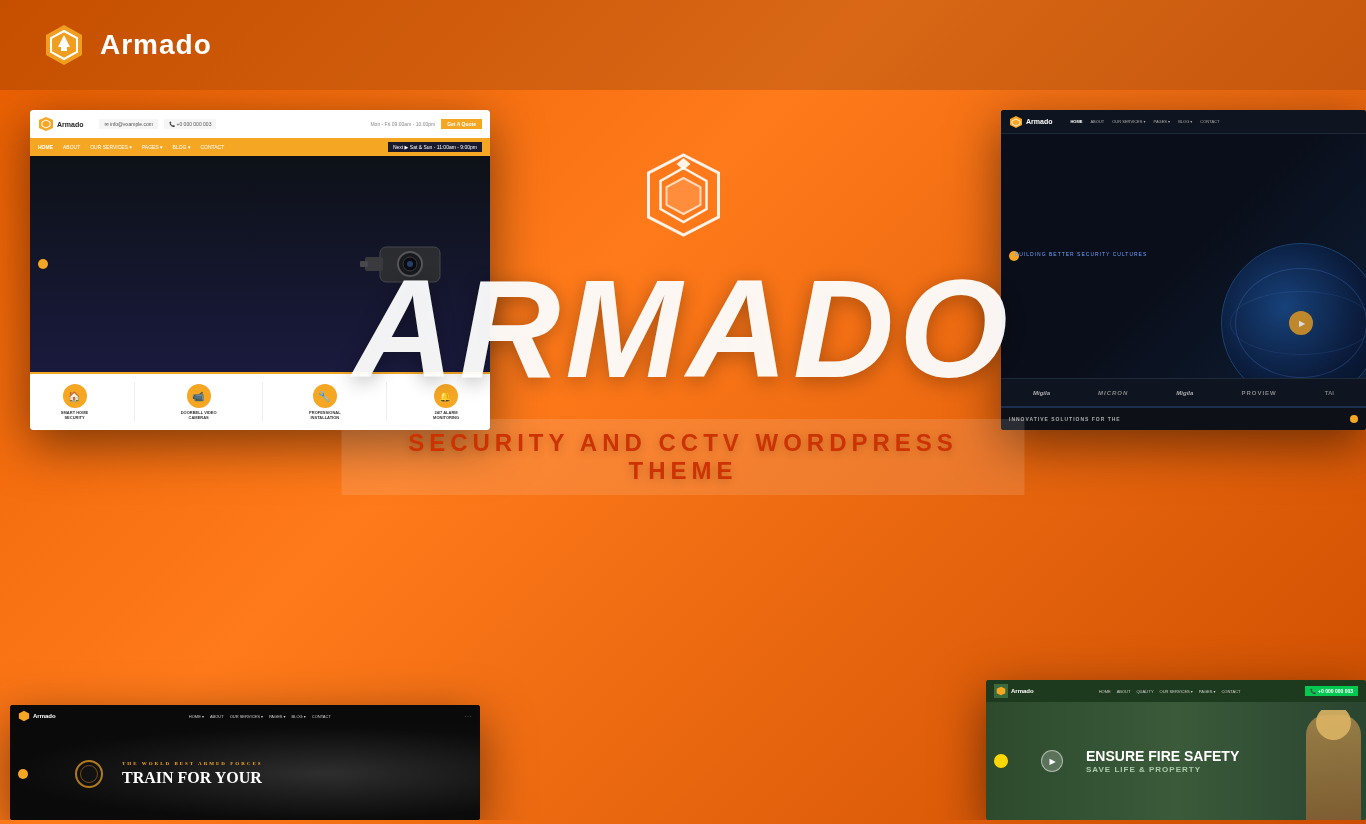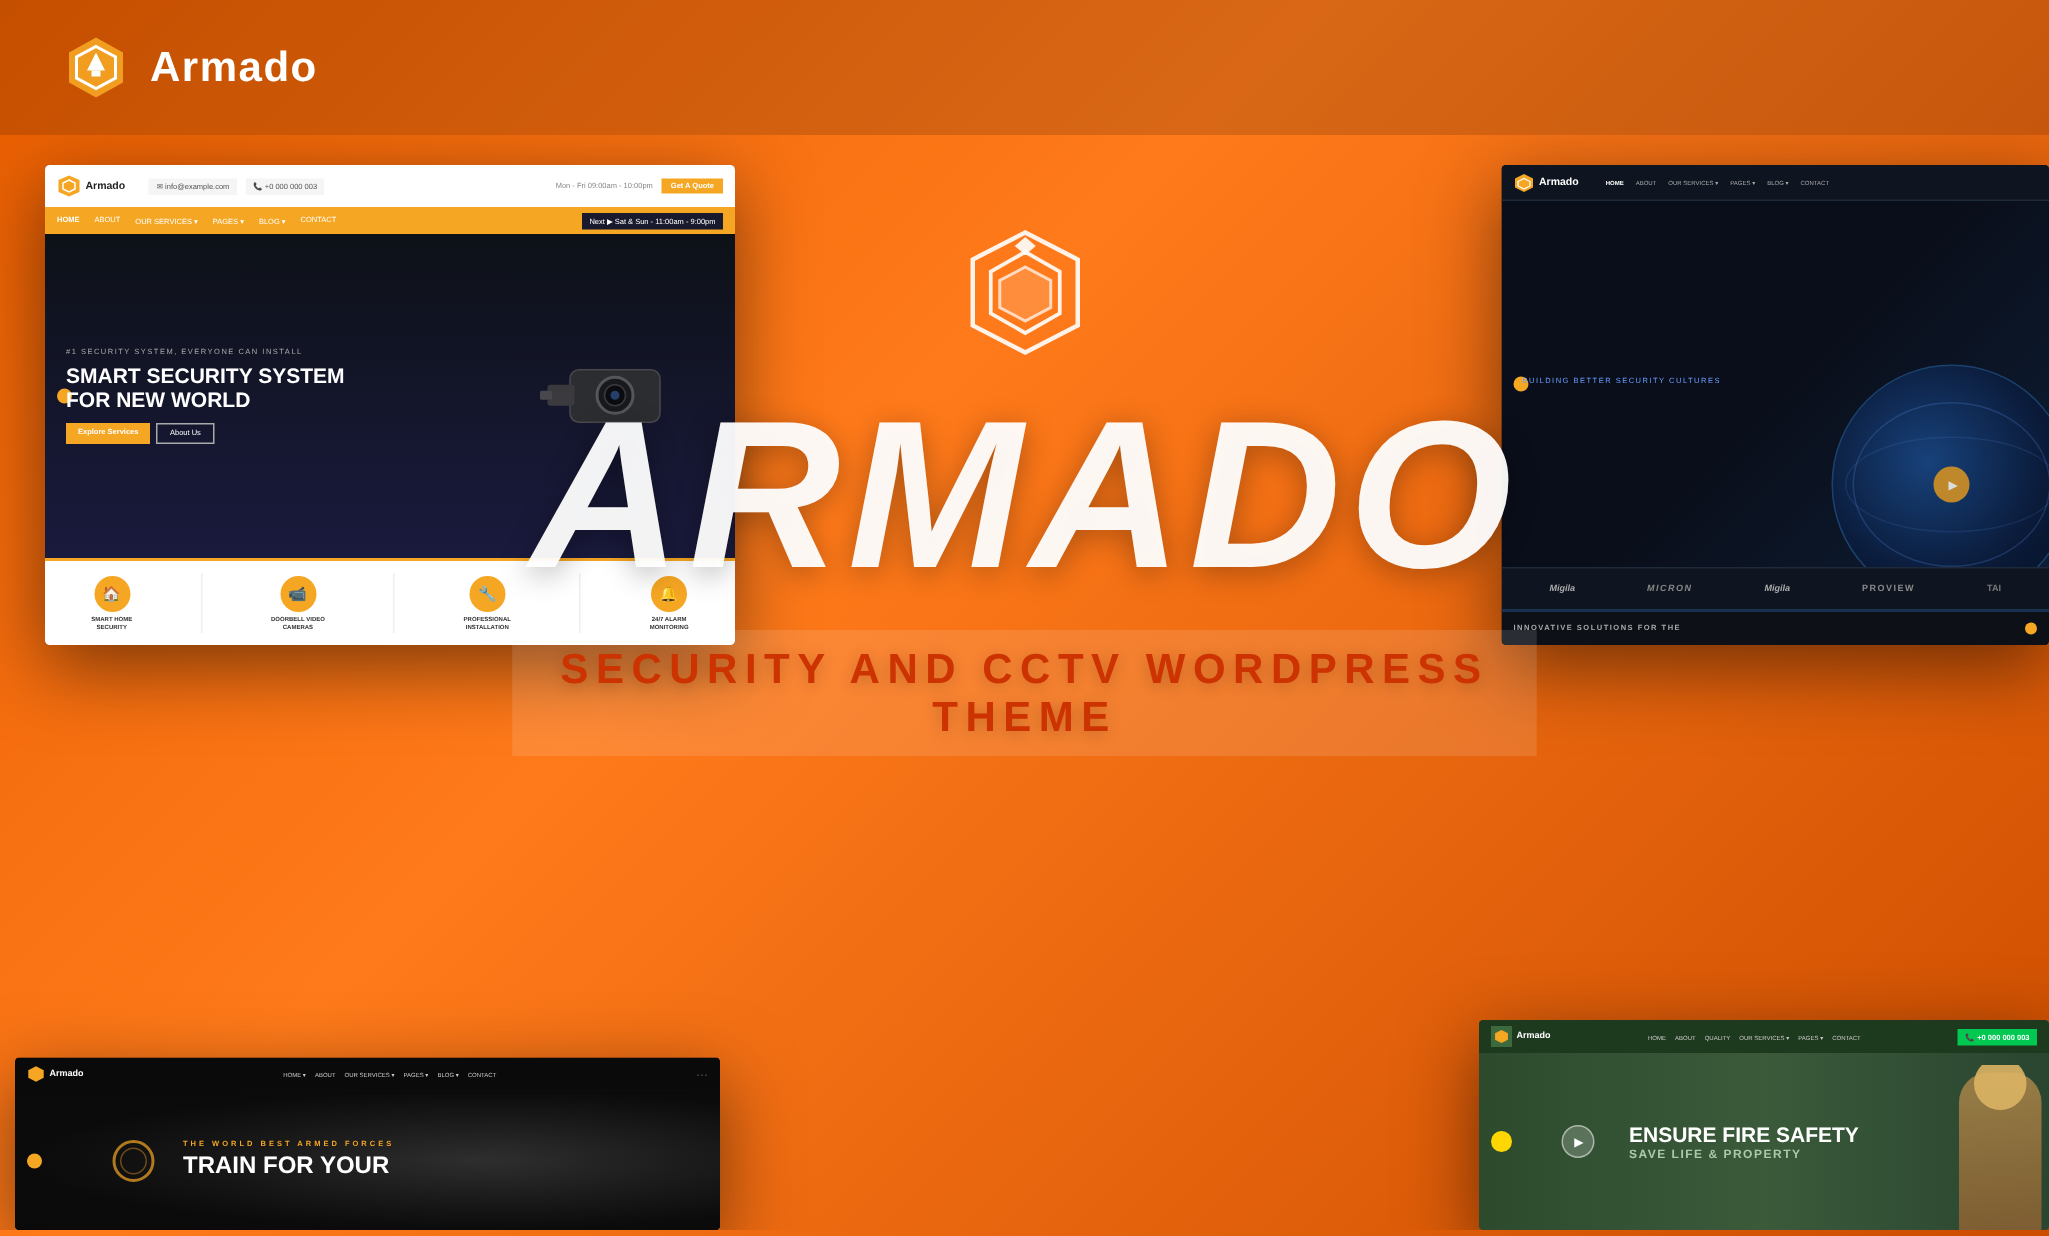--- a/index.html
+++ b/index.html
@@ -193,21 +193,21 @@
       color: rgba(255,255,255,0.95);
       text-transform: uppercase;
       letter-spacing: 5px;
       line-height: 1;
       font-style: italic;
       text-shadow: 0 4px 20px rgba(0,0,0,0.3);
     }
 
     .brand-subtitle {
       margin-top: 20px;
-      font-size: 28px;
+      font-size: 24px;
       font-weight: 800;
       color: #cc3300;
       text-transform: uppercase;
       letter-spacing: 5px;
       background: rgba(255,255,255,0.12);
       padding: 10px 30px;
       text-shadow: 0 2px 10px rgba(0,0,0,0.2);
     }
   </style>
 </head>
@@ -257,28 +257,20 @@
           <span style="font-size:5px;color:#fff;font-weight:700;">HOME</span>
           <span style="font-size:5px;color:#fff;">ABOUT</span>
           <span style="font-size:5px;color:#fff;">OUR SERVICES ▾</span>
           <span style="font-size:5px;color:#fff;">PAGES ▾</span>
           <span style="font-size:5px;color:#fff;">BLOG ▾</span>
           <span style="font-size:5px;color:#fff;">CONTACT</span>
           <div style="margin-left:auto;background:#1a1a2e;color:#fff;font-size:5px;padding:2px 5px;">Next ▶ Sat &amp; Sun - 11:00am - 9:00pm</div>
         </div>
 
         <div style="flex:1;background:linear-gradient(180deg,#0d1117 0%,#1a1a3e 100%);display:flex;align-items:center;padding:10px 14px;position:relative;overflow:hidden;min-height:200px;">
-          <div style="z-index:2;max-width:55%;">
-            <div style="font-size:5px;color:#aaa;text-transform:uppercase;letter-spacing:1px;">#1 SECURITY SYSTEM, EVERYONE CAN INSTALL</div>
-            <div style="font-size:14px;font-weight:900;color:#fff;text-transform:uppercase;line-height:1.15;margin:4px 0;">SMART SECURITY SYSTEM<br>FOR NEW WORLD</div>
-            <div style="display:flex;gap:4px;margin-top:8px;">
-              <span style="background:#f5a623;color:#fff;font-size:5px;padding:3px 8px;font-weight:700;cursor:pointer;">Explore Services</span>
-              <span style="background:transparent;border:1px solid #aaa;color:#fff;font-size:5px;padding:3px 8px;cursor:pointer;">About Us</span>
-            </div>
-          </div>
 
           <div style="position:absolute;right:20px;top:50%;transform:translateY(-50%);opacity:0.8;">
             <svg width="120" height="90" viewBox="0 0 120 90">
               <rect x="30" y="30" width="60" height="35" rx="6" fill="#333" stroke="#555" stroke-width="1"></rect>
               <circle cx="60" cy="47" r="12" fill="#1a1a1a" stroke="#666" stroke-width="2"></circle>
               <circle cx="60" cy="47" r="7" fill="#0a0a0a" stroke="#444" stroke-width="1"></circle>
               <circle cx="60" cy="47" r="3" fill="#2a4a7a"></circle>
               <rect x="15" y="40" width="18" height="14" rx="2" fill="#444"></rect>
               <rect x="10" y="44" width="8" height="6" rx="1" fill="#555"></rect>
             </svg>
@@ -378,21 +370,21 @@
             <span style="font-size:4px;color:#ccc;">HOME ▾</span>
             <span style="font-size:4px;color:#ccc;">ABOUT</span>
             <span style="font-size:4px;color:#ccc;">OUR SERVICES ▾</span>
             <span style="font-size:4px;color:#ccc;">PAGES ▾</span>
             <span style="font-size:4px;color:#ccc;">BLOG ▾</span>
             <span style="font-size:4px;color:#ccc;">CONTACT</span>
           </div>
           <span style="font-size:8px;color:#555;">⋯</span>
         </div>
 
-        <div style="flex:1;background:linear-gradient(100deg,#111 30%,#222 70%,#181818 100%);display:flex;align-items:center;padding:6px 12px;position:relative;overflow:hidden;">
+        <div style="flex:1;background:linear-gradient(100deg,#111 30%,#222 70%,#181818 100%);display:flex;align-items:center;padding:6px 12px;position:relative;overflow:hidden;font-family:Liberation Serif, serif;">
 
           <div style="position:absolute;inset:0;background:radial-gradient(ellipse at 65% 50%,rgba(60,60,60,0.5) 0%,rgba(10,10,10,0.95) 70%);"></div>
 
           <div style="position:absolute;left:8px;top:50%;transform:translateY(-50%);width:10px;height:10px;background:#f5a623;border-radius:50%;z-index:4;"></div>
 
           <div style="position:absolute;left:65px;top:50%;transform:translateY(-50%);width:28px;height:28px;border-radius:50%;border:2px solid rgba(245,166,35,0.7);z-index:3;display:flex;align-items:center;justify-content:center;">
             <div style="width:18px;height:18px;border-radius:50%;border:1px solid rgba(245,166,35,0.4);"></div>
           </div>
           <div style="z-index:2;margin-left:100px;">
             <div style="font-size:5px;color:#f5a623;text-transform:uppercase;letter-spacing:2px;font-weight:700;">THE WORLD BEST ARMED FORCES</div>

